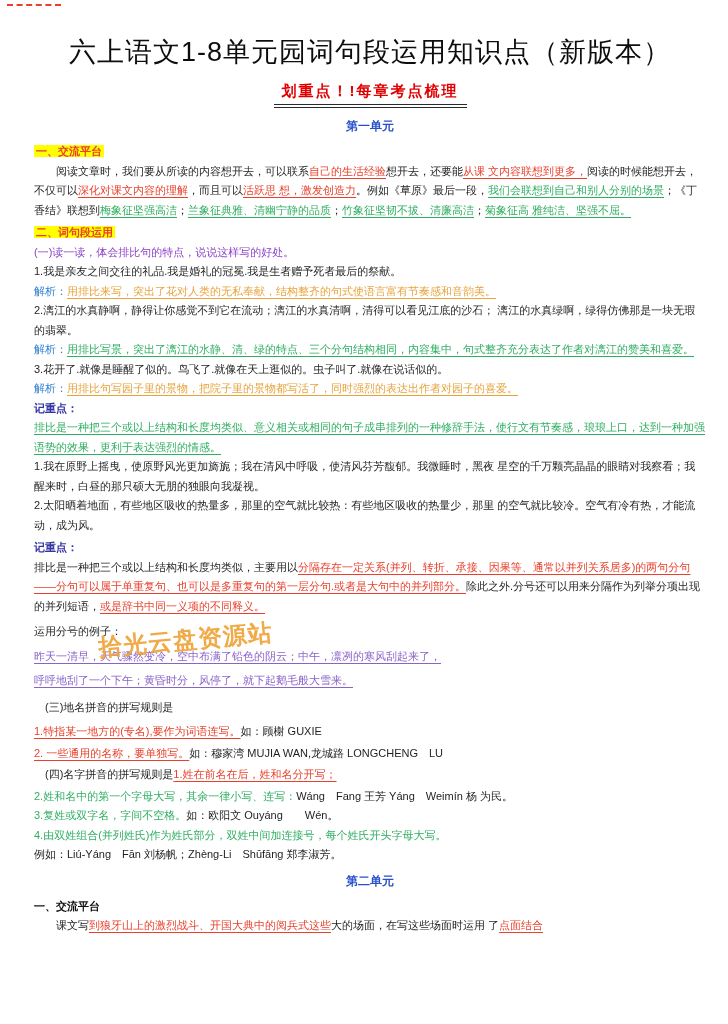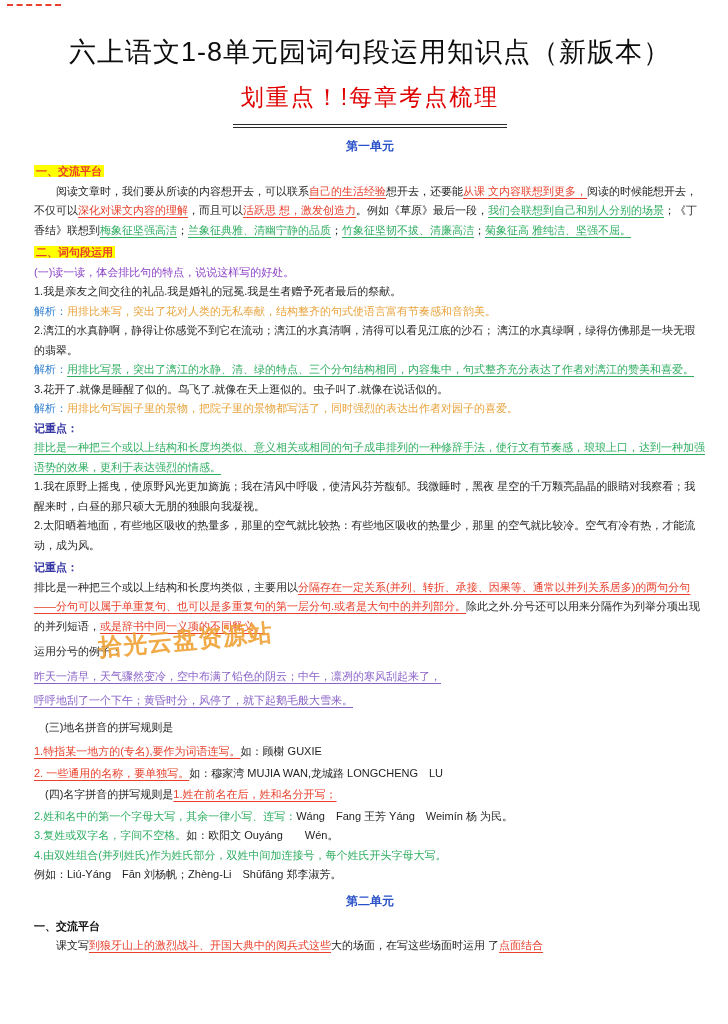--- a/index.html
+++ b/index.html
@@ -11,38 +11,38 @@
     position:absolute;top:4px;left:7px;width:54px;height:0;
     border-top:2.5px dashed var(--red,#e8402c);
   }
   .doc{padding:26px 22px 0 34px;}
   .title{
     font-size:27px;font-weight:normal;text-align:center;color:#0d0d0d;
     letter-spacing:1px;margin:8px 0 12px;
   }
   .subtitle-wrap{text-align:center;margin:0 0 10px;}
   .subtitle{
-    display:inline-block;color:var(--red2,#e00000);font-size:23px;font-weight:normal;
-    border-bottom:4px double #2a2a2a;padding:0 8px 11px;letter-spacing:2px;
+    display:inline-block;color:var(--red2,#e00000);font-size:15px;font-weight:bold;
+    border-bottom:4px double #2a2a2a;padding:0 8px 3px;letter-spacing:2px;
   }
   .unit{
     font-size:12px;font-weight:bold;color:var(--unitblue,#2850c8);
     text-align:center;margin:7px 0 7px;
   }
   p.line{margin:0;font-size:11px;line-height:19.5px;text-align:left;}
   p.ind2{text-indent:2em;}
   p.ind1{text-indent:1em;}
   
   .k{color:#1f1f1f;}
   .kb{color:#111;font-weight:bold;}
   .hl{background:var(--yellow,#ffff00);color:var(--red,#e8402c);font-weight:bold;padding:0 2px;}
   .r{color:var(--red,#e8402c);text-decoration:underline;text-underline-offset:3px;}
   .g{color:var(--green,#2fae62);text-decoration:underline;text-underline-offset:3px;}
   .gp{color:var(--green,#2fae62);}
-  .o{color:var(--orange,#e8a33d);text-underline-offset:3px;}
+  .o{color:var(--orange,#e8a33d);text-decoration:underline;text-underline-offset:3px;}
   .bl{color:var(--blue,#2f7fd0);}
   .nb{color:var(--navy,#3434a4);font-weight:bold;}
   .ph{color:var(--purple,#8a3fc6);}
   .pu{color:var(--purple2,#8a63c9);text-decoration:underline;text-underline-offset:3px;}
   .watermark{
     position:absolute;left:98px;top:624px;z-index:3;pointer-events:none;
     color:var(--wm,#efa338);opacity:.92;font-size:24px;font-weight:bold;
     letter-spacing:1px;transform:rotate(-5deg);white-space:nowrap;
   }
 </style>

